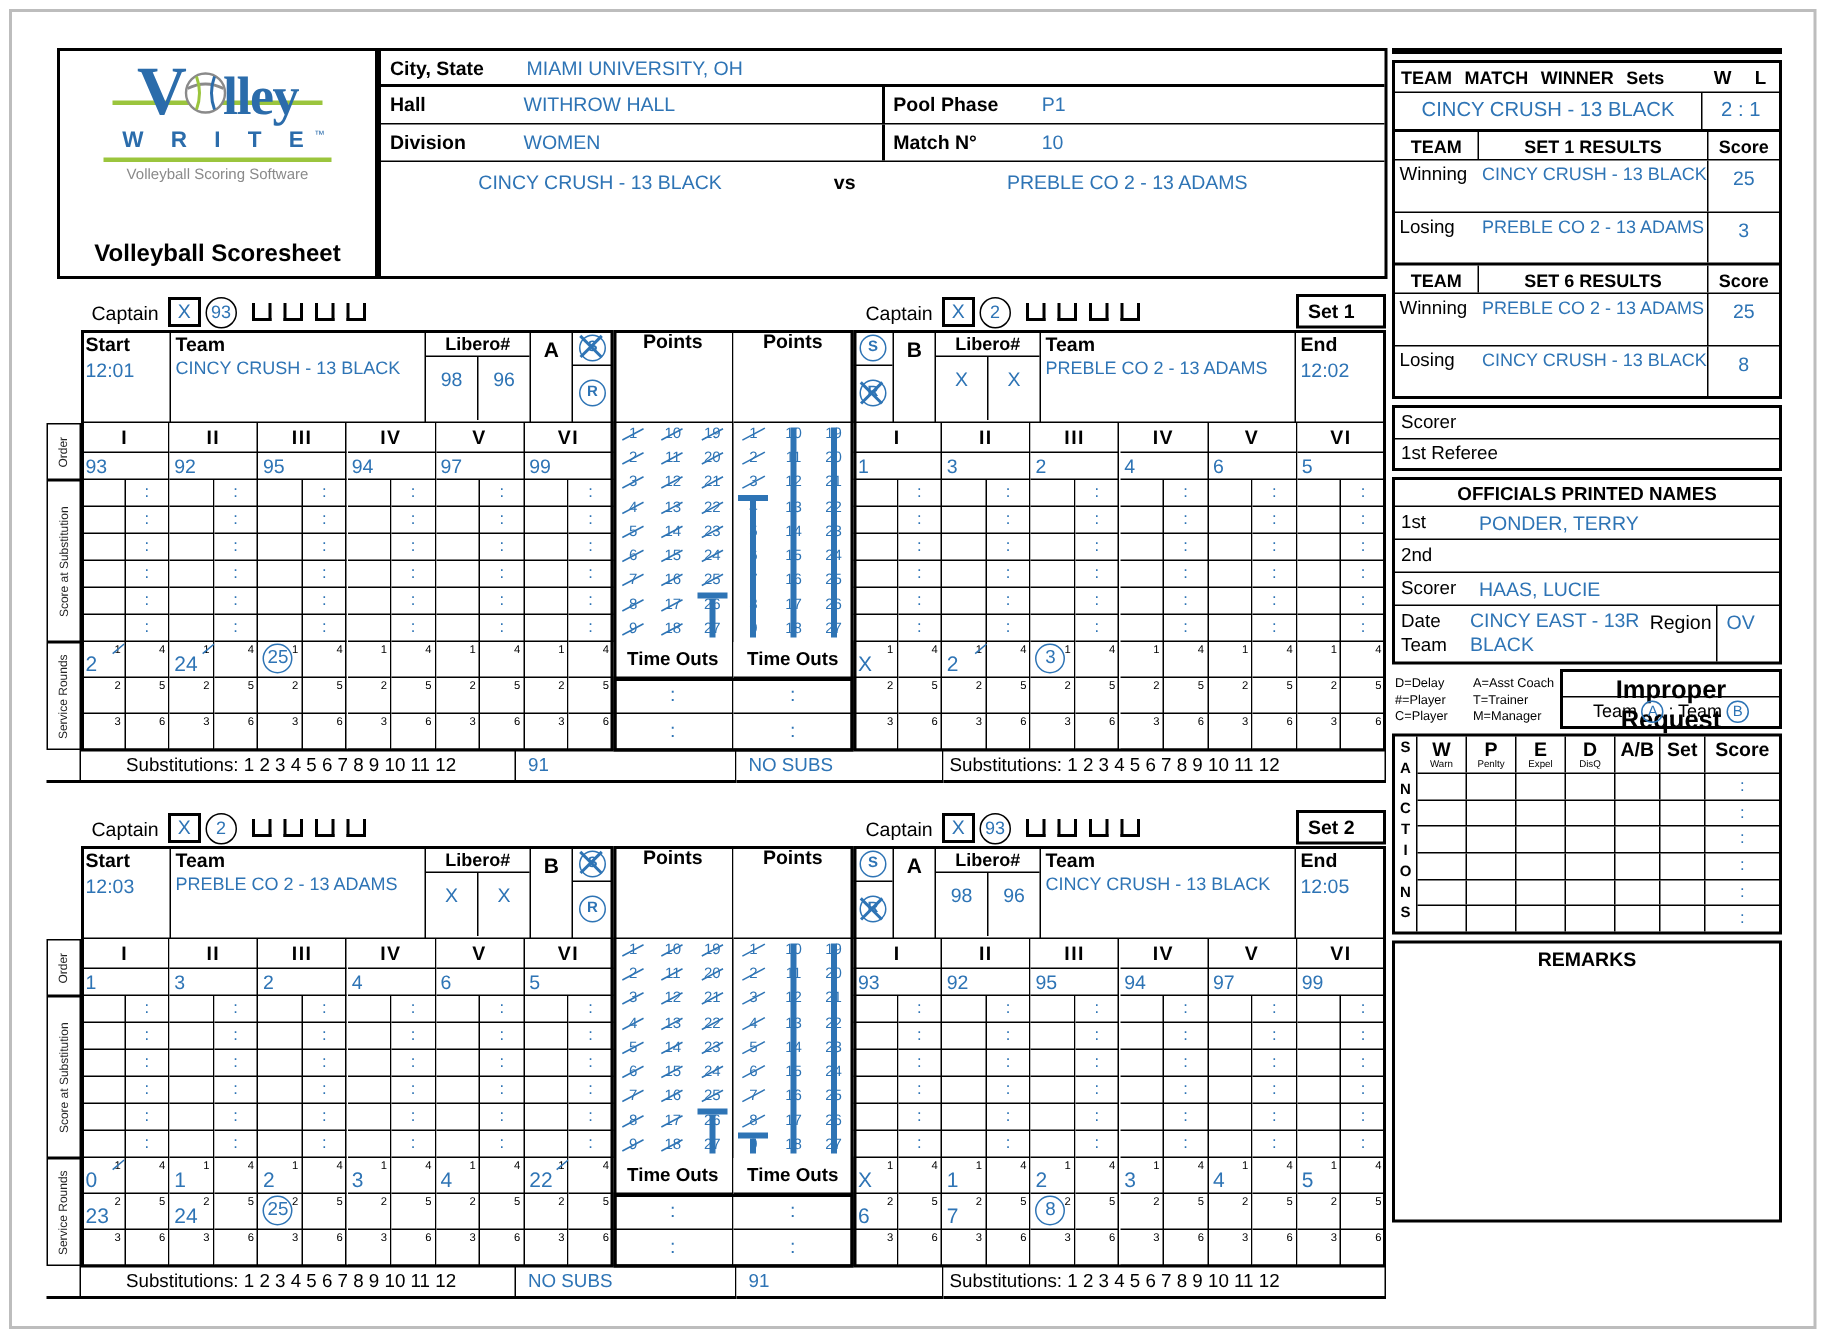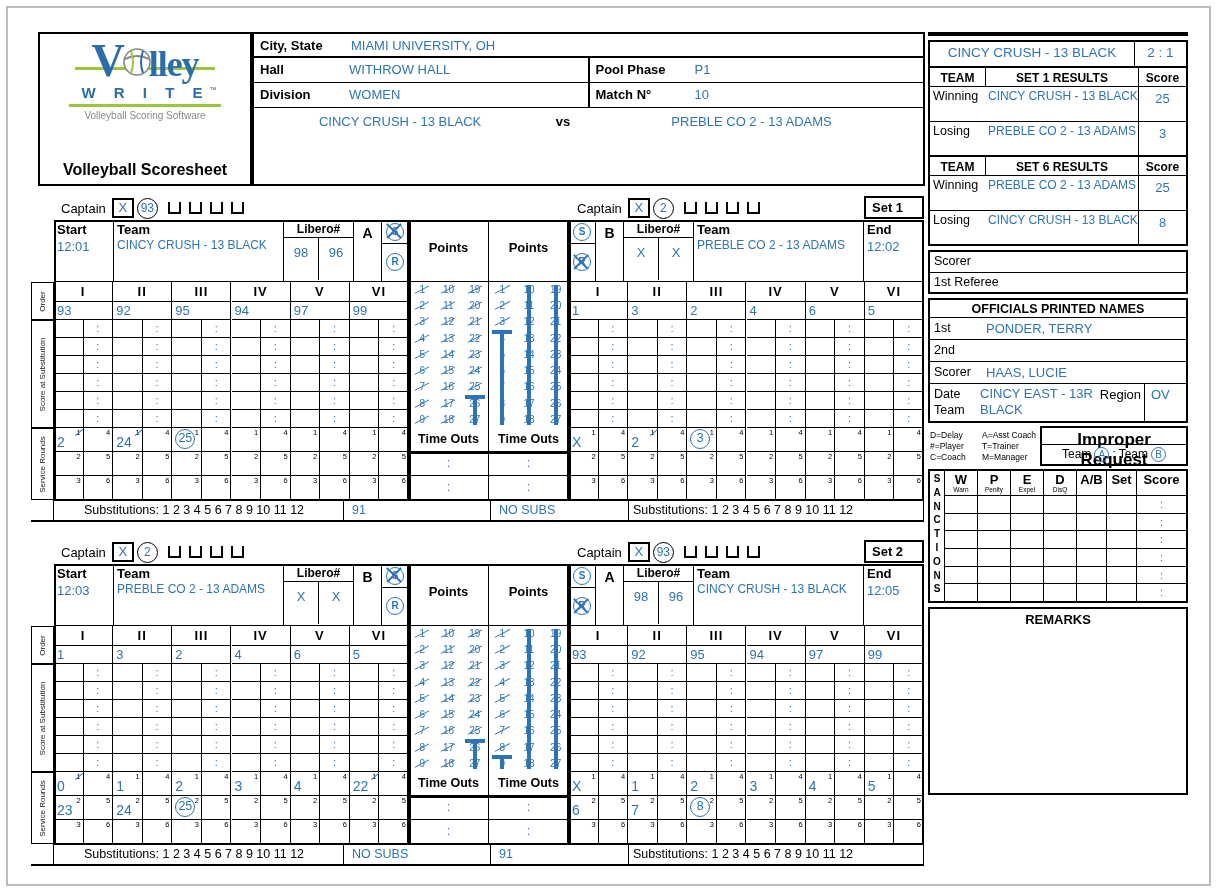--- a/index.html
+++ b/index.html
@@ -118,21 +118,21 @@
 .lv{flex:1;text-align:center;font-size:13px;padding-top:7px}
 .lv2{border-left:1px solid #000}
 .lettercell{text-align:center;padding-top:5px;font-size:14px}
 .symcell{display:flex;align-items:center;justify-content:center}
 .sc1{height:24px;border-bottom:1px solid #000}
 .sc2{height:36px}
 .sym{width:18px;height:18px;border:1.7px solid #2e74b5;border-radius:50%;color:#2e74b5;font-weight:700;font-size:10px;line-height:15px;text-align:center;position:relative}
 .sym.cross::before,.sym.cross::after{content:"";position:absolute;width:20px;height:1.7px;background:#2e74b5;left:-2.7px;top:6.9px}
 .sym.cross::before{transform:rotate(45deg)}
 .sym.cross::after{transform:rotate(-45deg)}
-.phdr{text-align:center;font-size:13px;padding-top:20px}
+.phdr{text-align:center;font-size:13px;padding-top:0}
 .roman{text-align:center;font-size:13px;padding-top:2px;letter-spacing:1px}
 .onum{font-size:13px;padding:1px 0 0 3px}
 .sascell.colon{text-align:center;font-size:11px;line-height:16px}
 .srvcell{overflow:visible}
 .corner{position:absolute;top:0;right:2px;font-size:7.5px;color:#000}
 .corner.xc::after{content:"";position:absolute;left:-2px;top:3.5px;width:10px;height:1.2px;background:#2e74b5;transform:rotate(-40deg)}
 .sv{position:absolute;left:3px;bottom:1px;font-size:14px}
 .sv.circ{bottom:2px;width:20px;height:20px;border:1.6px solid #2e74b5;border-radius:50%;text-align:center;line-height:17px;font-size:12.5px}
 .pgrid{position:absolute;top:86px;width:80px;height:146px;display:flex}
 .pgdiv{border-right:1px solid #000}
@@ -204,20 +204,24 @@
       <div class="tm-vs">vs</div>
       <div class="tm-b ink">PREBLE CO 2 - 13 ADAMS</div>
     </div>
   </div>
 
   <div id="rp">
     <div class="rbox" id="metabox">
     </div>
 
     <div class="rbox" id="resbox" style="margin-top:4px">
+      <div class="whdr">
+        <div class="wtitle">TEAM  MATCH WINNER  Sets</div>
+        <div class="wwl">W L</div>
+      </div>
       <div class="wteam">
         <div class="wteamname ink">CINCY CRUSH - 13 BLACK</div>
         <div class="wscore ink">2 : 1</div>
       </div>
       <div class="reshdr">
         <div class="rh-team">TEAM</div>
         <div class="rh-title">SET 1 RESULTS</div>
         <div class="rh-score">Score</div>
       </div>
       <div class="resrow">
@@ -274,21 +278,21 @@
         </div>
         <div class="workov ink">OV</div>
       </div>
     </div>
 
     <div id="legrow">
       <div id="legend">
         <div class="legcol legcol1" id="leg1">
             <div class="legline">D=Delay</div>
             <div class="legline">#=Player</div>
-            <div class="legline">C=Coach</div>
+            <div class="legline">C=Player</div>
           </div>
         <div class="legcol legcol2" id="leg2">
             <div class="legline">A=Asst Coach</div>
             <div class="legline">T=Trainer</div>
             <div class="legline">M=Manager</div>
           </div>
       </div>
       <div id="impbox">
         <div class="imptitle">Improper Request</div>
         <div class="improw">

